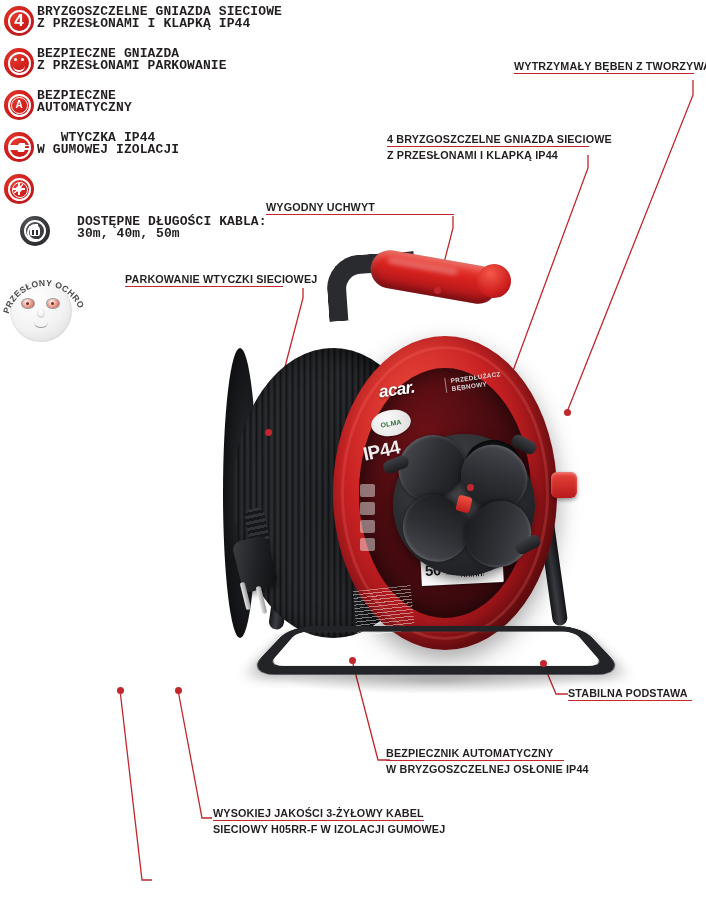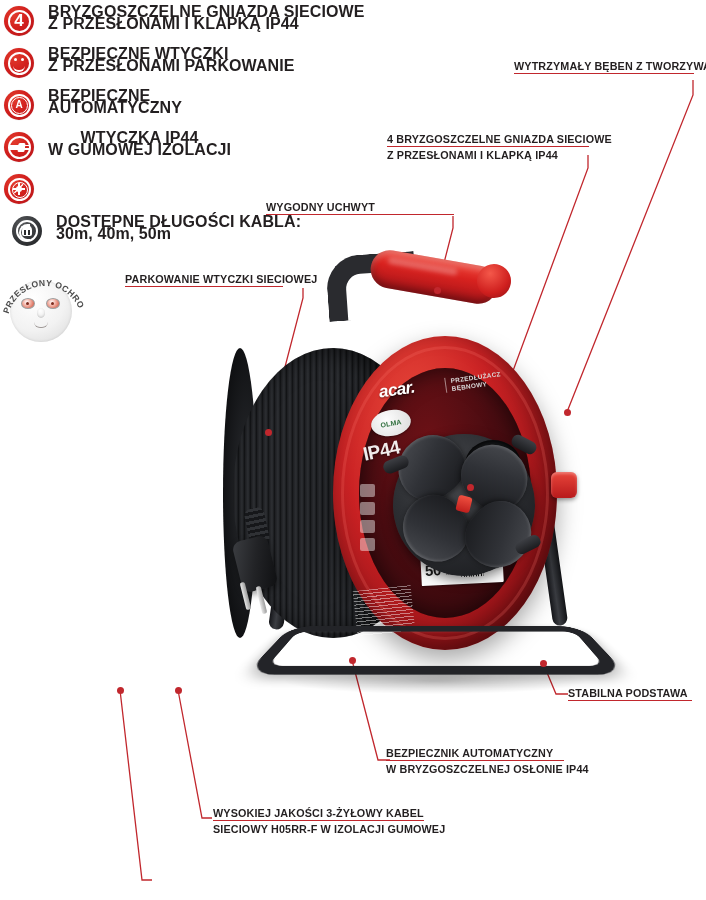--- a/index.html
+++ b/index.html
@@ -10,22 +10,22 @@
     font-family:"Liberation Sans", sans-serif;
     overflow:hidden;
     position:relative;
   }
   #stage{position:absolute;left:0;top:0;width:706px;height:900px;}
 
   
   .feature-list{position:absolute;left:4px;top:4px;width:290px;}
   .feature{position:absolute;display:flex;align-items:flex-start;}
   .feat-icon{width:30px;height:30px;flex:0 0 30px;position:relative;}
-  .feat-text{margin-left:14px;font-size:16px;font-weight:bold;color:#231f20;
-             line-height:12.4px;letter-spacing:.1px;white-space:nowrap;}
+  .feat-text{margin-left:3px;font-size:13px;font-weight:bold;color:#231f20;
+             line-height:12.4px;letter-spacing:.1px;white-space:nowrap;font-family:Liberation Mono, monospace;}
 
   .ic-circle{position:absolute;inset:0;border-radius:50%;
     background:radial-gradient(circle at 34% 30%,#e23b2d 0%,#d2201d 45%,#b4141a 100%);
     box-shadow:0 0 0 0.5px rgba(0,0,0,.05);}
   .ic-ring{position:absolute;left:3.5px;top:3.5px;right:3.5px;bottom:3.5px;
     border-radius:50%;border:2.2px solid #fff;}
   .ic-num{position:absolute;inset:0;display:flex;align-items:center;justify-content:center;
     color:#fff;font-size:17px;font-weight:bold;font-family:"Liberation Sans",sans-serif;}
   .ic-letter{position:absolute;inset:0;display:flex;align-items:center;justify-content:center;
     color:#fff;font-size:12px;font-weight:bold;}
@@ -243,21 +243,21 @@
 
     <div class="feature" style="top:44px;left:0;">
       <div class="feat-icon">
         <div class="ic-circle"></div>
           <div class="ic-ring"></div>
         <div class="sm-eye l"></div>
           <div class="sm-eye r"></div>
           <div class="sm-mouth"></div>
       </div>
       <div class="feat-text">
-        <div>BEZPIECZNE WTYCZKI</div>
+        <div>BEZPIECZNE GNIAZDA</div>
           <div>Z PRZESŁONAMI PARKOWANIE</div>
       </div>
     </div>
 
     <div class="feature" style="top:86px;left:0;">
       <div class="feat-icon">
         <div class="ic-circle"></div>
           <div class="ic-ring"></div>
         <div class="ic-letter">
             <span>A</span>
@@ -290,21 +290,21 @@
           <div class="ic-ring"></div>
         <div class="rl-o"></div>
           <div class="rl-sp"></div>
           <div class="rl-sp h"></div>
         <div class="rl-sp d1"></div>
           <div class="rl-sp h d2"></div>
           <div class="rl-i"></div>
       </div>
     </div>
 
-    <div class="feature" style="top:212px;left:8px;">
+    <div class="feature" style="top:212px;left:16px;gap:24px;">
       <div class="feat-icon">
         <div class="ic-dark"></div>
           <div class="ic-dark-ring"></div>
         <div class="dk-curve"></div>
           <div class="dk-plug"></div>
         <div class="dk-slot l"></div>
           <div class="dk-slot r"></div>
       </div>
       <div class="feat-text">
         <div>DOSTĘPNE DŁUGOŚCI KABLA:</div>

